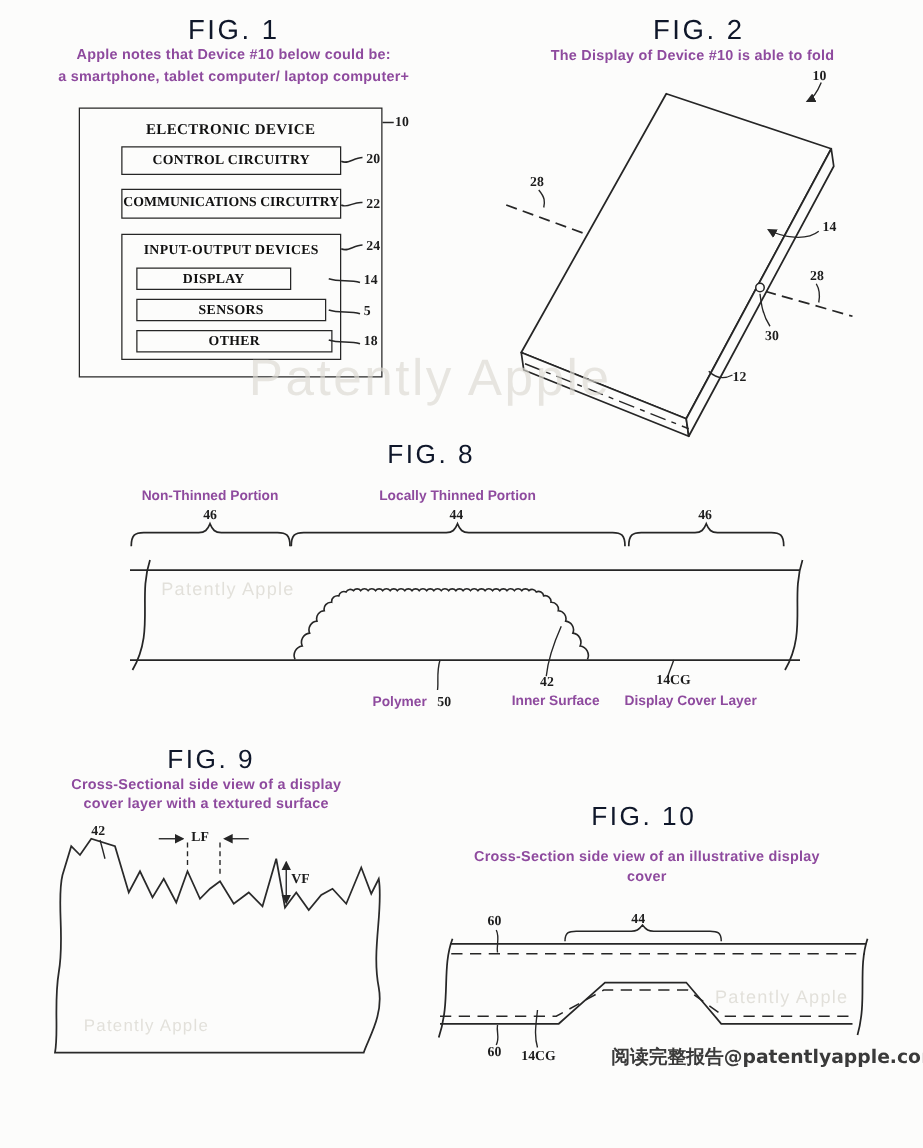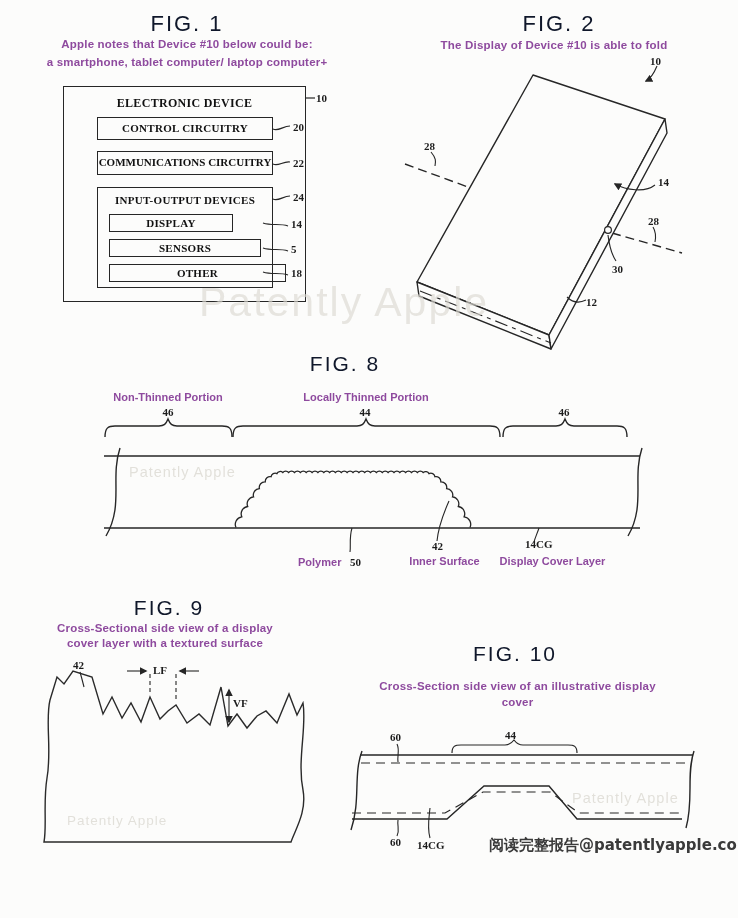--- a/index.html
+++ b/index.html
@@ -42,21 +42,21 @@
     <div class="box-label serif-box" style="top:4px;letter-spacing:0;">COMMUNICATIONS CIRCUITRY</div>
   </div>
   <div class="box" style="left:97px;top:187px;width:176px;height:101px;">
     <div class="box-label serif-box" style="top:6px;">INPUT-OUTPUT DEVICES</div>
     <div class="box" style="left:11px;top:26px;width:124px;height:18px;">
       <div class="box-label serif-box" style="top:2px;">DISPLAY</div>
     </div>
     <div class="box" style="left:11px;top:51px;width:152px;height:18px;">
       <div class="box-label serif-box" style="top:2px;">SENSORS</div>
     </div>
-    <div class="box" style="left:11px;top:76px;width:177px;height:18px;">
+    <div class="box" style="left:11px;top:76px;width:157px;height:18px;">
       <div class="box-label serif-box" style="top:2px;">OTHER</div>
     </div>
   </div>
 
   <svg style="left:255px;top:85px;" width="70" height="200" viewBox="255 85 70 200">
     <g fill="none" stroke="#262626" stroke-width="1.2">
       <path d="M306,98 L315,98"></path>
       <path d="M273,129 C278,132 283,126 290,126"></path>
       <path d="M273,164 C278,167 283,161 290,162"></path>
       <path d="M273,199 C278,202 283,196 290,196"></path>

